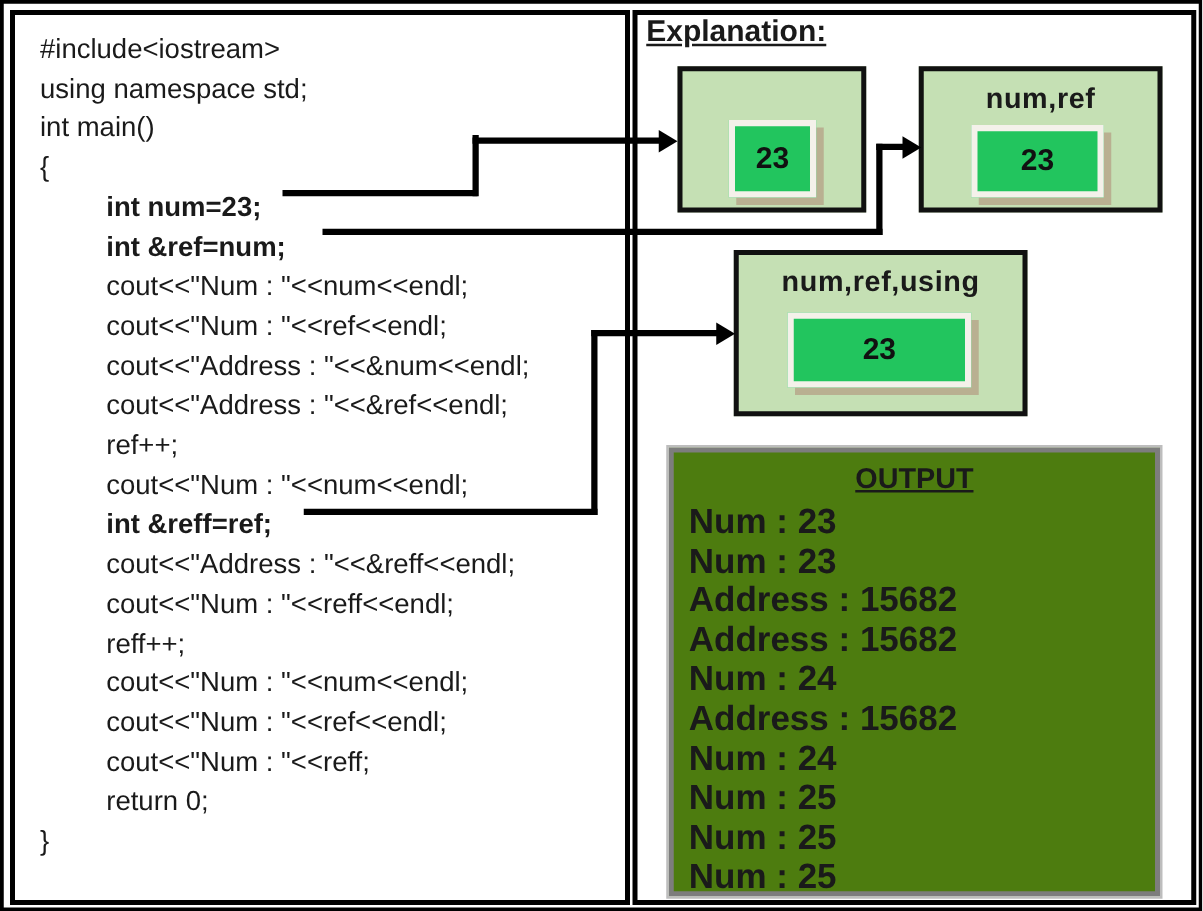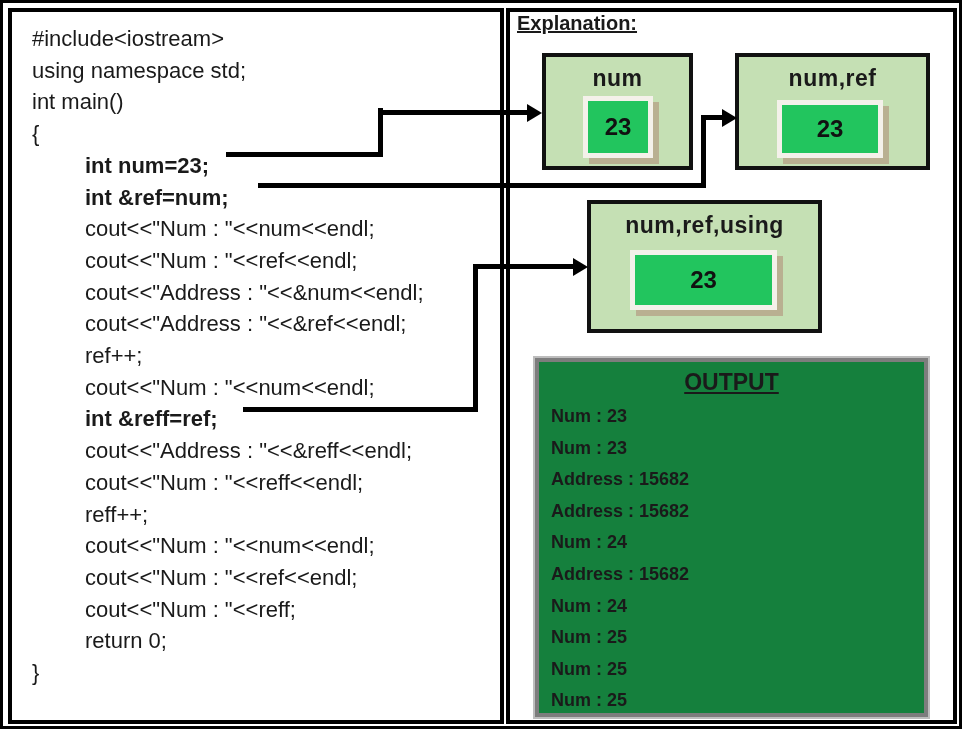--- a/index.html
+++ b/index.html
@@ -34,21 +34,21 @@
     line-height: 31.7px;
     white-space: pre;
   }
   .code-line.indent { padding-left: 53px; }
   .code-line.bold   { font-weight: 700; }
 
   
   #explanation-heading {
     position: absolute;
     left: 517px; top: 12px;
-    font-size: 20px;
+    font-size: 24px;
     font-weight: 700;
     text-decoration: underline;
   }
 
   
   .mem-box {
     position: absolute;
     background: #C5E0B4;
     border: 4px solid #111;
   }
@@ -98,57 +98,56 @@
   }
   #arrow1-head { left: 527px; top: 104px; }
   #arrow2-head { left: 722px; top: 109px; }
   #arrow3-head { left: 573px; top: 258px; }
 
   
   #output-box {
     position: absolute;
     left: 535px; top: 358px;
     width: 393px; height: 359px;
-    background: #15803d;
+    background: #4d7c0f;
     border: 4px solid #7d7d7d;
     outline: 2px solid #bdbdbd;
   }
   #output-title {
     margin-top: 6px;
     text-align: center;
     font-size: 23px;
     font-weight: 700;
     text-decoration: underline;
     line-height: 28px;
   }
   #output-lines {
     margin-top: 5px;
     padding-left: 12px;
-    font-size: 18px;
+    font-size: 28px;
     font-weight: 700;
     line-height: 31.6px;
   }
 </style>
 </head>
 <body>
 
 <div id="page">
 
   <div class="outer-frame"></div>
 
   <div class="panel" id="code-panel">
     <div id="code-block"><div class="code-line">#include&lt;iostream&gt;</div><div class="code-line">using namespace std;</div><div class="code-line">int main()</div><div class="code-line">{</div><div class="code-line bold indent">int num=23;</div><div class="code-line bold indent">int &amp;ref=num;</div><div class="code-line indent">cout&lt;&lt;"Num : "&lt;&lt;num&lt;&lt;endl;</div><div class="code-line indent">cout&lt;&lt;"Num : "&lt;&lt;ref&lt;&lt;endl;</div><div class="code-line indent">cout&lt;&lt;"Address : "&lt;&lt;&amp;num&lt;&lt;endl;</div><div class="code-line indent">cout&lt;&lt;"Address : "&lt;&lt;&amp;ref&lt;&lt;endl;</div><div class="code-line indent">ref++;</div><div class="code-line indent">cout&lt;&lt;"Num : "&lt;&lt;num&lt;&lt;endl;</div><div class="code-line bold indent">int &amp;reff=ref;</div><div class="code-line indent">cout&lt;&lt;"Address : "&lt;&lt;&amp;reff&lt;&lt;endl;</div><div class="code-line indent">cout&lt;&lt;"Num : "&lt;&lt;reff&lt;&lt;endl;</div><div class="code-line indent">reff++;</div><div class="code-line indent">cout&lt;&lt;"Num : "&lt;&lt;num&lt;&lt;endl;</div><div class="code-line indent">cout&lt;&lt;"Num : "&lt;&lt;ref&lt;&lt;endl;</div><div class="code-line indent">cout&lt;&lt;"Num : "&lt;&lt;reff;</div><div class="code-line indent">return 0;</div><div class="code-line">}</div></div>
   </div>
 
   <div class="panel" id="explanation-panel"></div>
 
   <div id="explanation-heading">Explanation:</div>
 
   <div class="mem-box" id="box-num">
-    <div class="mem-label">num</div>
     <div class="chip">23</div>
   </div>
 
   <div class="mem-box" id="box-num-ref">
     <div class="mem-label">num,ref</div>
     <div class="chip">23</div>
   </div>
 
   <div class="mem-box" id="box-num-ref-reff">
     <div class="mem-label">num,ref,using</div>

